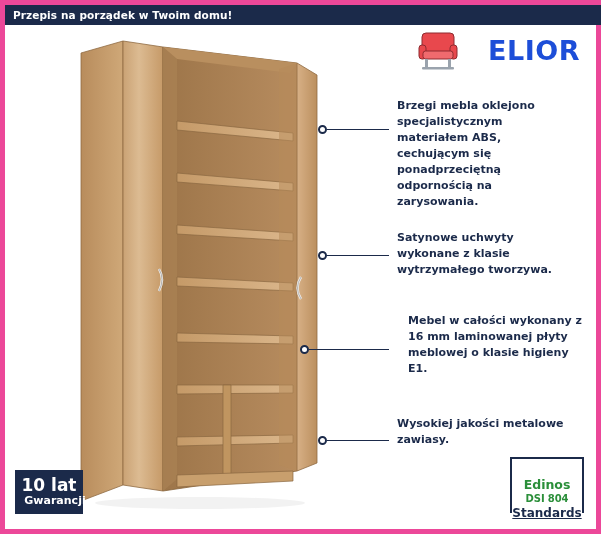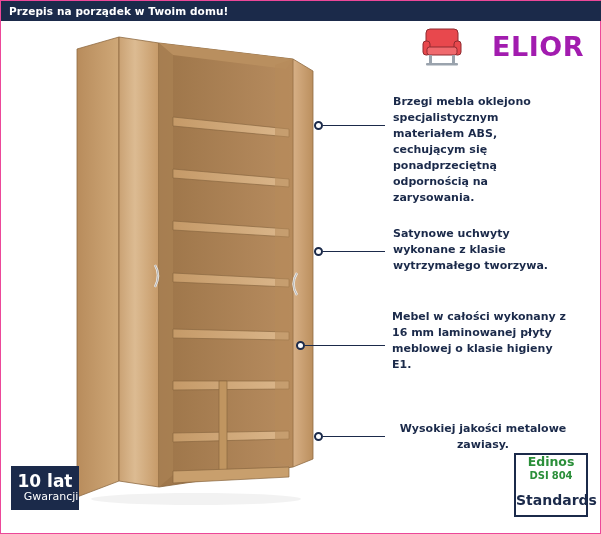--- a/index.html
+++ b/index.html
@@ -12,21 +12,21 @@
     background: #ffffff;
     font-family: "DejaVu Sans", sans-serif;
     overflow: hidden;
   }
   .page {
     position: relative;
     width: 601px;
     height: 534px;
     background: #ffffff;
     box-sizing: border-box;
-    border: 1px solid #ec4899;
+    border: 5px solid #ec4899;
   }
 
   
   .banner {
     position: absolute;
     left: 0; top: 0;
     width: 601px;
     height: 20px;
     background: #1b2a4a;
     color: #ffffff;
@@ -49,39 +49,39 @@
     gap: 8px;
   }
   .brand-chair {
     position: relative;
     width: 46px;
     height: 46px;
   }
   .brand-name {
     font-size: 27px;
     font-weight: bold;
-    color: #a21caf;
+    color: #1d4ed8;
     letter-spacing: 0.5px;
     font-family: "DejaVu Sans", sans-serif;
     margin-left: 19px;
   }
 
   
   .callout {
     position: absolute;
     color: #1b2a4a;
     font-size: 11px;
     font-weight: bold;
     line-height: 1.45;
     width: 180px;
   }
   .c1 { left: 392px; top: 93px; }
   .c2 { left: 392px; top: 225px; }
-  .c3 { left: 391px; top: 308px; }
-  .c4 { left: 392px; top: 420px; text-align: center; }
+  .c3 { left: 403px; top: 308px; }
+  .c4 { left: 392px; top: 411px; }
 
   .dot {
     position: absolute;
     width: 9px;
     height: 9px;
     border-radius: 50%;
     background: #ffffff;
     border: 2px solid #1b2a4a;
     box-sizing: border-box;
   }
@@ -109,58 +109,59 @@
     height: 44px;
     background: #1b2a4a;
     color: #ffffff;
     display: flex;
     flex-direction: column;
     align-items: center;
     justify-content: center;
     line-height: 1.05;
   }
   .warranty .big { font-size: 17px; font-weight: bold; }
-  .warranty .small { font-size: 11px; font-weight: normal; margin-left: 12px; }
+  .warranty .small { font-size: 11px; font-weight: bold; margin-left: 12px; }
 
   
   .edinos {
     position: absolute;
     right: 12px;
     top: 452px;
     width: 74px;
-    height: 64px;
+    height: 56px;
     border: 2px solid #1b2a4a;
     box-sizing: border-box;
     background: #ffffff;
     text-align: center;
-    padding-top: 0;
+    padding-top: 19px;
   }
   .edinos .ed-name {
     color: #2b8f3a;
     font-size: 12.5px;
     font-weight: bold;
     line-height: 1.1;
   }
   .edinos .ed-dsi {
     color: #2b8f3a;
     font-size: 10px;
     font-weight: bold;
     display: inline-block;
   }
   .edinos .ed-num {
     color: #2b8f3a;
     font-size: 10px;
     font-weight: bold;
   }
   .edinos .ed-std {
     color: #1b2a4a;
-    font-size: 14px;
-    font-weight: bold;
-    background: #ffffff;
-    margin-top: 11px;
+    font-size: 12px;
+    font-weight: bold;
+    background: #ffffff;
+    margin-top: 2px;
+    text-decoration: underline;
   }
   .ed-row {
     display: flex;
     align-items: flex-start;
     justify-content: center;
     gap: 3px;
     margin-top: 1px;
   }
 
   

